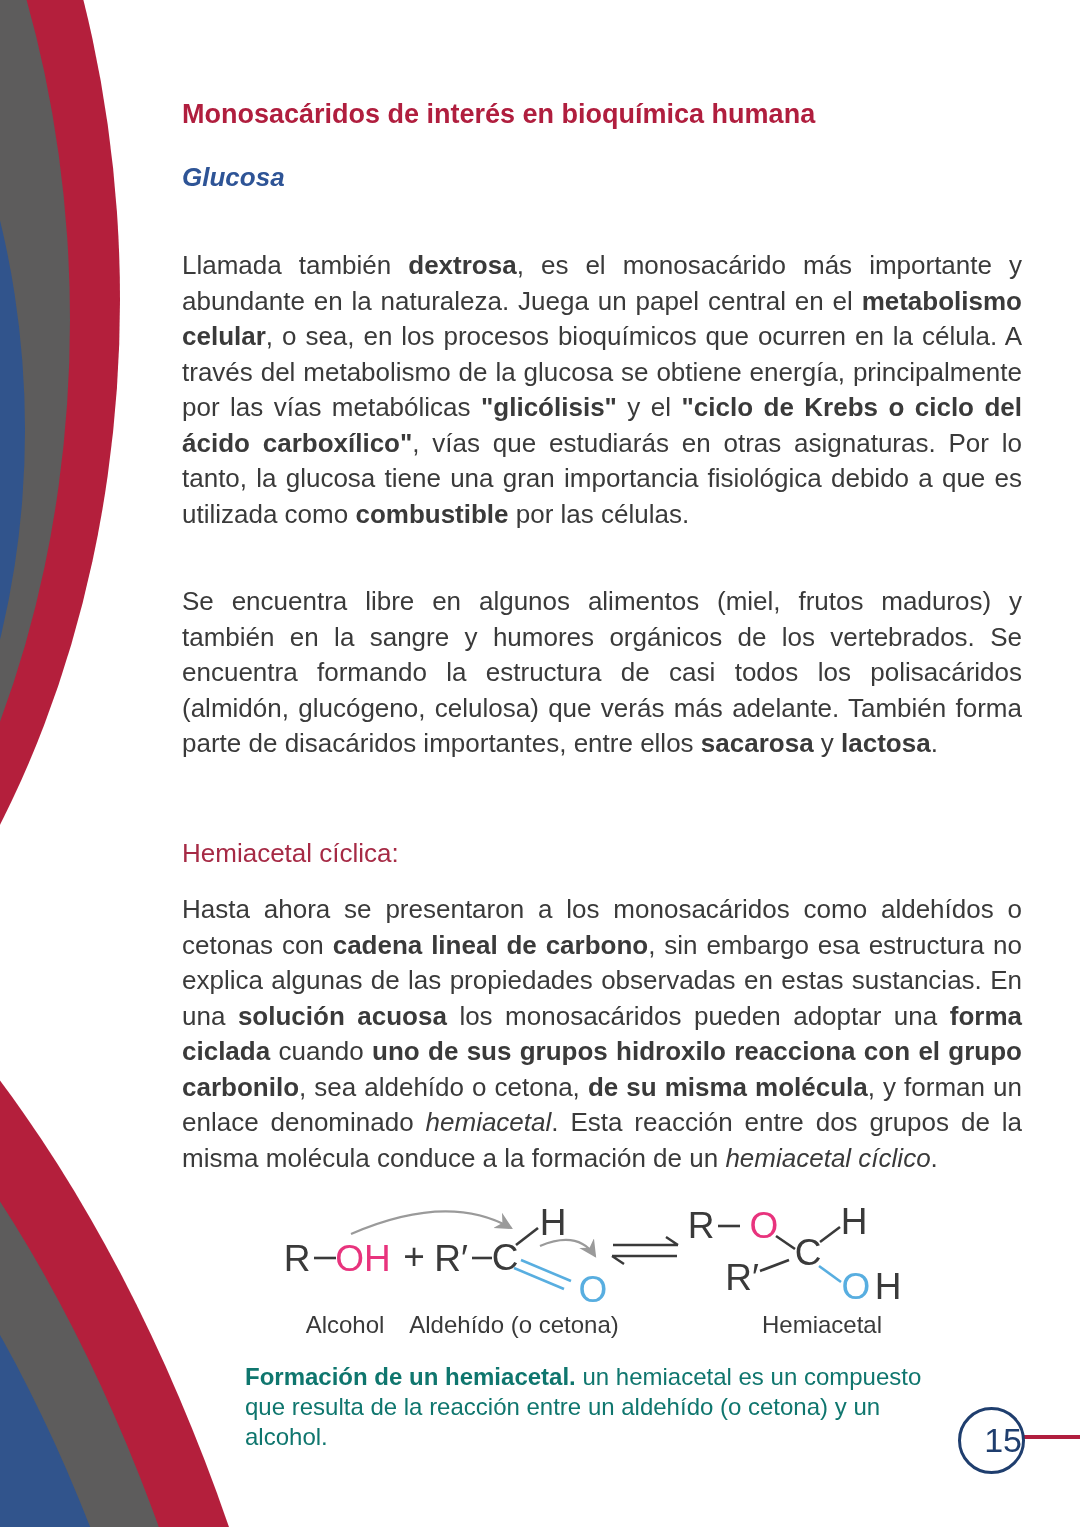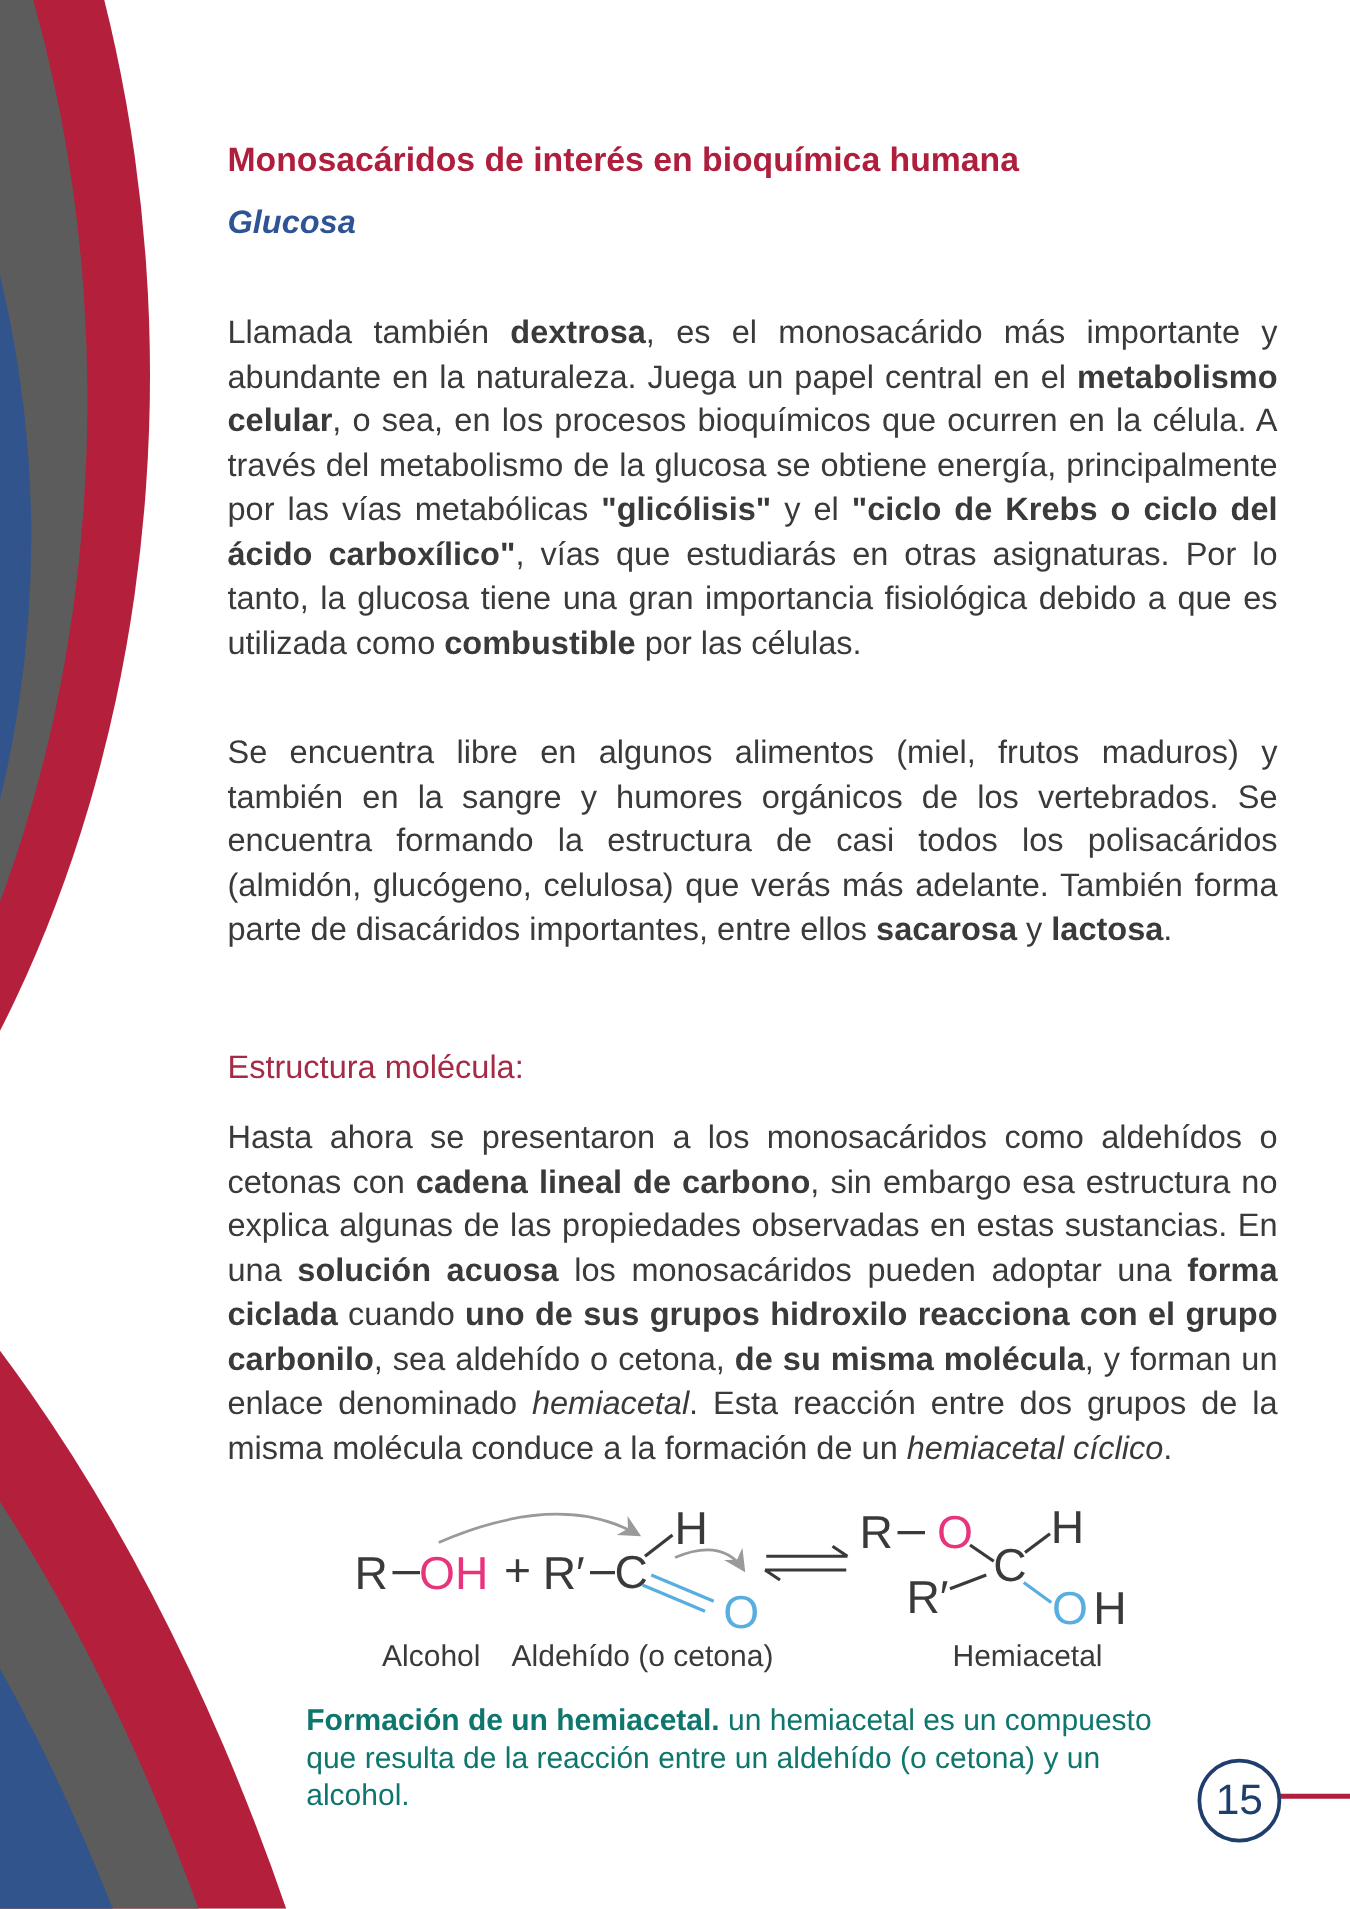--- a/index.html
+++ b/index.html
@@ -13,21 +13,21 @@
   h3.sub2{margin:0;font-size:26px;line-height:33px;font-weight:normal;color:#a62a45;}
   p.body{margin:0;font-size:26px;line-height:35.5px;text-align:justify;}
   p.body.last-left{text-align-last:left;}
   .b{font-weight:bold;}
   .i{font-style:italic;}
   .c-accent{color:#b01e3e;}
   figure.rxn{margin:0;position:absolute;left:182px;top:1190px;width:840px;height:152px;}
   figure.rxn svg{position:absolute;left:66px;top:0;}
   .caption{position:absolute;left:245px;top:1350px;width:706px;font-size:24px;line-height:30px;color:#0f766e;margin-top:12px;}
   .pagenum{position:absolute;left:958px;top:1407px;width:61px;height:61px;border:3px solid #1f3e6e;
-           border-radius:50%;background:#fff;display:flex;align-items:center;justify-content:center;
+           border-radius:50%;background:#fff;display:flex;align-items:center;justify-content:flex-end;
            font-size:34px;color:#1f3e6e;z-index:2;}
   .pageline{position:absolute;left:1021px;top:1435px;width:59px;height:4px;background:#b01e3e;z-index:1;}
   text{font-family:"Liberation Sans",sans-serif;}
   .atom{font-size:37px;fill:#3a3a3a;}
   .atom-pink{font-size:37px;fill:#e8337d;}
   .atom-blue{font-size:37px;fill:#58aee0;}
   .lbl{font-size:24px;fill:#3a3a3a;}
 </style>
 </head>
 <body>
@@ -40,30 +40,30 @@
     <ellipse cx="-520" cy="320" rx="590" ry="850" fill="#5d5c5c"></ellipse>
     <ellipse cx="-520" cy="430" rx="545" ry="700" fill="#31548c"></ellipse>
 
     <ellipse cx="-560" cy="2350" rx="920" ry="1600" fill="#b41f3c"></ellipse>
     <ellipse cx="-560" cy="2350" rx="855" ry="1520" fill="#5d5c5c"></ellipse>
     <ellipse cx="-560" cy="2350" rx="795" ry="1430" fill="#31548c"></ellipse>
   </svg>
 
   <div class="content">
 
-    <h1 class="title blk" style="top:112px;">Monosacáridos de interés en bioquímica humana</h1>
+    <h1 class="title blk" style="top:98px;">Monosacáridos de interés en bioquímica humana</h1>
 
     <h2 class="subtitle blk" style="top:161px;">Glucosa</h2>
 
 
     <p class="body blk last-left" style="top:248px;"><span>Llamada también </span><span class="b">dextrosa</span><span>, es el monosacárido más importante y abundante en la naturaleza. Juega un papel central en el </span><span class="b">metabolismo celular</span><span>, o sea, en los procesos bioquímicos que ocurren en la célula. A través del metabolismo de la glucosa se obtiene energía, principalmente por las vías metabólicas </span><span class="b">"glicólisis"</span><span> y el </span><span class="b">"ciclo de Krebs o ciclo del ácido carboxílico"</span><span>, vías que estudiarás en otras asignaturas. Por lo tanto, la glucosa tiene una gran importancia fisiológica debido a que es utilizada como </span><span class="b">combustible</span><span> por las células.</span></p>
 
     <p class="body blk last-left" style="top:584px;"><span>Se encuentra libre en algunos alimentos (miel, frutos maduros) y también en la sangre y humores orgánicos de los vertebrados. Se encuentra formando la estructura de casi todos los polisacáridos (almidón, glucógeno, celulosa) que verás más adelante. También forma parte de disacáridos importantes, entre ellos </span><span class="b">sacarosa</span><span> y </span><span class="b">lactosa</span><span>.</span></p>
 
-    <h3 class="sub2 blk" style="top:837px;">Estructura molécula:</h3>
+    <h3 class="sub2 blk" style="top:837px;">Hemiacetal cíclica:</h3>
 
     <p class="body blk last-left" style="top:892px;"><span>Hasta ahora se presentaron a los monosacáridos como aldehídos o cetonas con </span><span class="b">cadena lineal de carbono</span><span>, sin embargo esa estructura no explica algunas de las propiedades observadas en estas sustancias. En una </span><span class="b">solución acuosa</span><span> los monosacáridos pueden adoptar una </span><span class="b">forma ciclada</span><span> cuando </span><span class="b">uno de sus grupos hidroxilo reacciona con el grupo carbonilo</span><span>, sea aldehído o cetona, </span><span class="b">de su misma molécula</span><span>, y forman un enlace denominado </span><span class="i">hemiacetal</span><span>. Esta reacción entre dos grupos de la misma molécula conduce a la formación de un </span><span class="i">hemiacetal cíclico</span><span>.</span></p>
 
     <figure class="rxn">
       <svg width="700" height="152" viewBox="0 0 700 152">
         <defs>
           <marker id="ah" markerWidth="10" markerHeight="10" refX="7" refY="4" orient="auto">
             <path d="M0,0 L8,4 L0,8 L2.5,4 Z" fill="#9a9a9a"></path>
           </marker>
         </defs>

